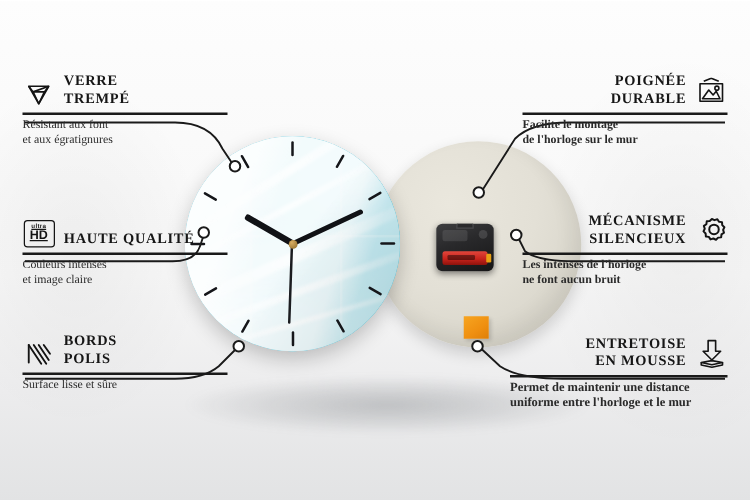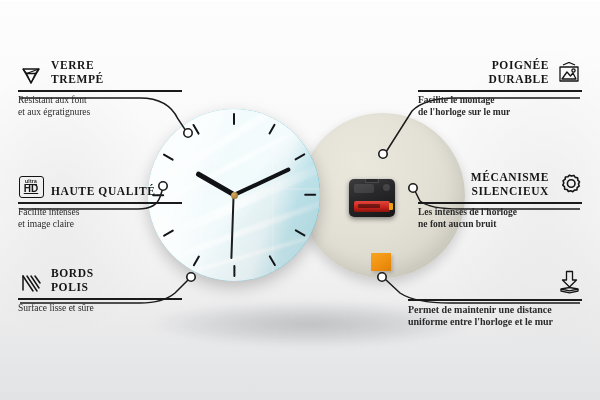--- a/index.html
+++ b/index.html
@@ -357,21 +357,21 @@
           <span class="hd-text">HD</span>
         </span>
       </span>
       <span class="titles">
         <br>
         <span>HAUTE QUALITÉ</span>
       </span>
     </div>
     <div class="rule"></div>
     <div class="desc">
-      <span>Facilite intenses</span><br>
+      <span>Couleurs intenses</span><br>
       <span>et image claire</span>
     </div>
   </div>
 
   <div class="feature left" style="left:18px; top:266px; width:164px;">
     <div class="head">
       <span class="icon-box">
         <svg width="24" height="22" viewBox="0 0 24 22">
           <g stroke="#141414" stroke-width="1.5" fill="none" stroke-linecap="round">
             <path d="M4 4 L4 18"></path>
@@ -446,20 +446,24 @@
     <div class="head">
       <span class="icon-box">
         <svg width="25" height="25" viewBox="0 0 25 25">
           <g fill="none" stroke="#141414" stroke-width="1.3" stroke-linejoin="round">
             <path d="M9.5 1.5 L15.5 1.5 L15.5 10 L19.5 10 L12.5 17 L5.5 10 L9.5 10 Z"></path>
             <path d="M12.5 17.5 L21 19 L12.5 20.8 L4 19 Z"></path>
             <path d="M4 19 L4 21 L12.5 22.8 L21 21 L21 19"></path>
           </g>
         </svg>
       </span>
+      <span class="titles">
+        <span>ENTRETOISE</span><br>
+        <span>EN MOUSSE</span>
+      </span>
     </div>
     <div class="rule"></div>
     <div class="desc" style="font-size:10px;">
       <span>Permet de maintenir une distance</span><br>
       <span>uniforme entre l'horloge et le mur</span>
     </div>
   </div>
 
 </div>
 

